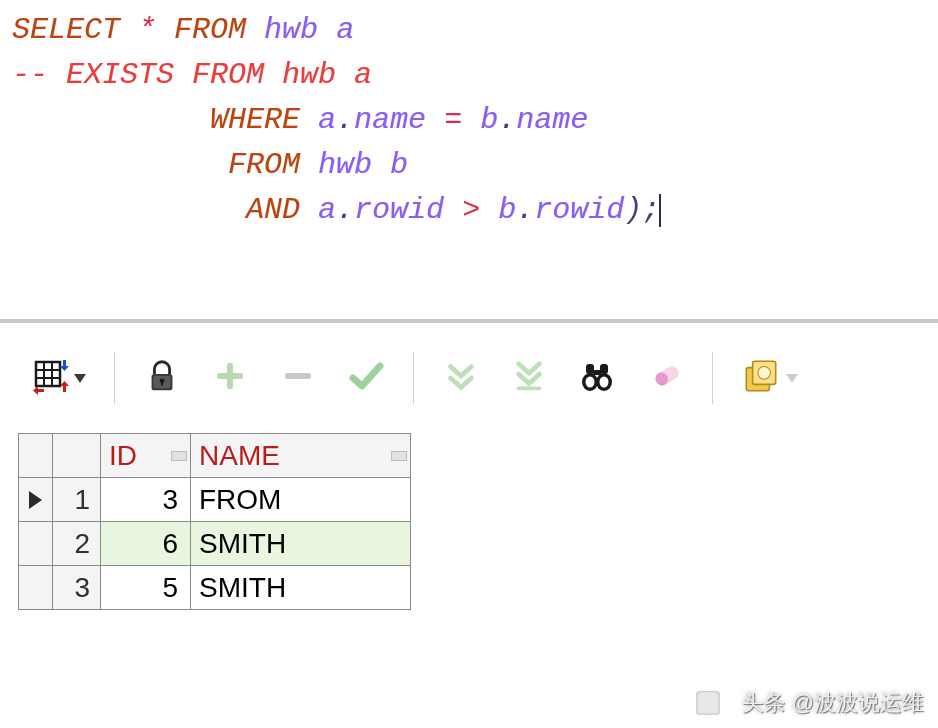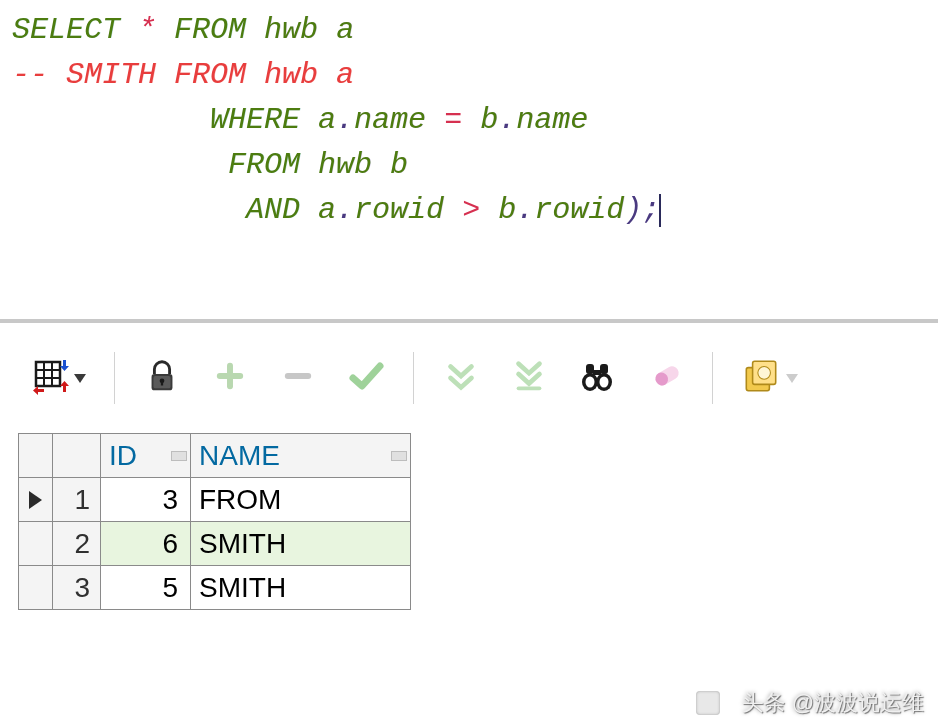--- a/index.html
+++ b/index.html
@@ -17,23 +17,23 @@
     border-bottom: 4px solid #c8c8c8;
     height: 323px;
     font-size: 30px;
     line-height: 1.5;
     font-family: "Consolas", "Courier New", monospace;
     font-style: italic;
     font-weight: 500;
     position: relative;
   }
   .code-line { white-space: pre; }
-  .tok-kw { color: #4d7c0f; text-shadow: 0.5px 0 0 rgba(11,138,138,0.3); }
+  .tok-kw { color: #c2410c; text-shadow: 0.5px 0 0 rgba(11,138,138,0.3); }
   .tok-star { color: #d63050; }
-  .tok-ident { color: #4d7c0f; text-shadow: 0.5px 0 0 rgba(60,40,140,0.25); }
+  .tok-ident { color: #8b5cf6; text-shadow: 0.5px 0 0 rgba(60,40,140,0.25); }
   .tok-num { color: #0b8a8a; }
   .tok-punct { color: #4a3a80; }
   .tok-op { color: #d63050; }
   .tok-comment { color: #e83d3d; font-style: italic; text-shadow: 0.5px 0 0 rgba(232,61,61,0.3); }
   .cursor {
     display: inline-block;
     width: 2px; height: 1.1em;
     background: #2a2a5a;
     vertical-align: text-bottom;
     margin-left: -1px;
@@ -78,21 +78,21 @@
   table.result th, table.result td {
     border: 1px solid #8a8a8a;
     padding: 4px 8px;
     text-align: left;
     background: #ffffff;
     height: 44px;
   }
   table.result th {
     background: #f4f4f4;
     font-weight: normal;
-    color: #0369a1;
+    color: #b91c1c;
     position: relative;
   }
   table.result .rowhdr {
     background: #f4f4f4;
     text-align: right;
     width: 48px;
     font-weight: normal;
     color: #303030;
     padding-right: 10px;
   }
@@ -135,21 +135,21 @@
   .watermark .logo {
     width:24px;height:24px;border-radius:4px;background:#e8e8e8;
     box-shadow: inset 0 0 3px rgba(0,0,0,0.3);
   }
 </style>
 </head>
 <body>
 
 <div class="editor-pane">
   <div class="code-line"><span class="tok-kw">SELECT</span> <span class="tok-star">*</span> <span class="tok-kw">FROM</span> <span class="tok-ident">hwb</span> <span class="tok-ident">a</span></div>
-  <div class="code-line"><span class="tok-comment">-- </span><span class="tok-comment">SMITH FROM hwb a</span></div>
+  <div class="code-line"><span class="tok-comment">-- </span><span class="tok-comment">EXISTS FROM hwb a</span></div>
   <div class="code-line">           <span class="tok-kw">WHERE</span> <span class="tok-ident">a</span><span class="tok-punct">.</span><span class="tok-ident">name</span> <span class="tok-op">=</span> <span class="tok-ident">b</span><span class="tok-punct">.</span><span class="tok-ident">name</span></div>
   <div class="code-line">            <span class="tok-kw">FROM</span> <span class="tok-ident">hwb</span> <span class="tok-ident">b</span></div>
   <div class="code-line">             <span class="tok-kw">AND</span> <span class="tok-ident">a</span><span class="tok-punct">.</span><span class="tok-ident">rowid</span> <span class="tok-op">&gt;</span> <span class="tok-ident">b</span><span class="tok-punct">.</span><span class="tok-ident">rowid</span><span class="tok-punct">)</span><span class="tok-punct">;</span><span class="cursor"></span></div>
 </div>
 
 <div class="toolbar">
 
   <div class="icon-btn" style="width:68px">
     <span>
       <svg width="40" height="40" viewBox="0 0 40 40">

